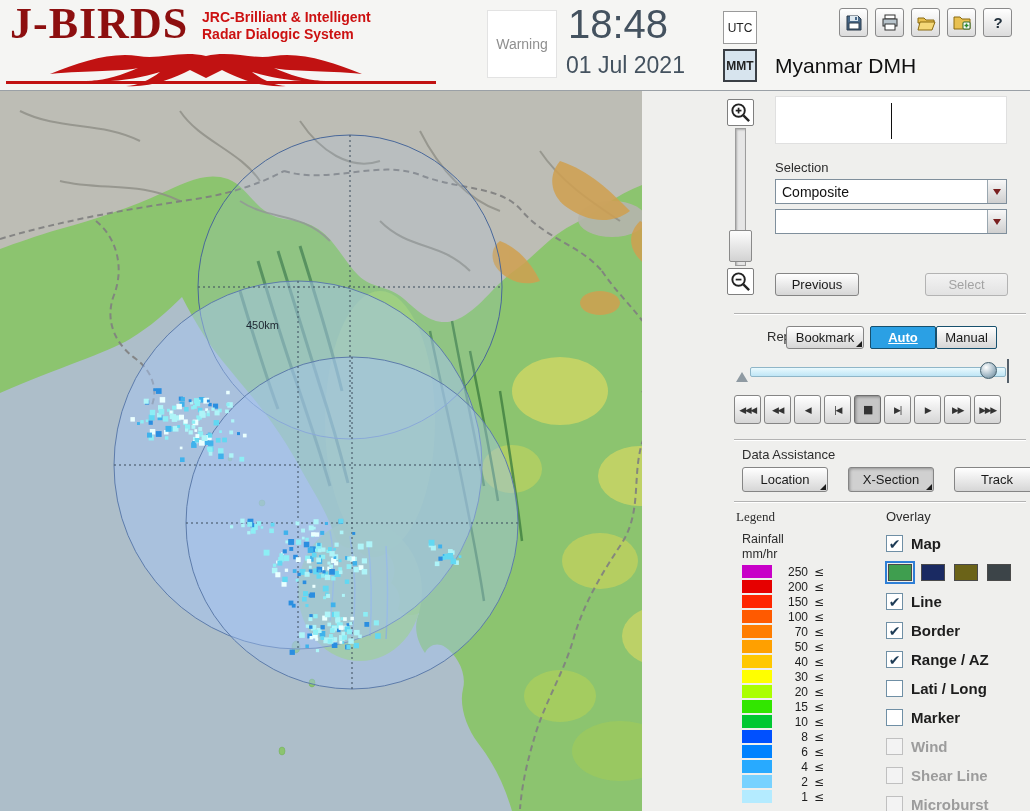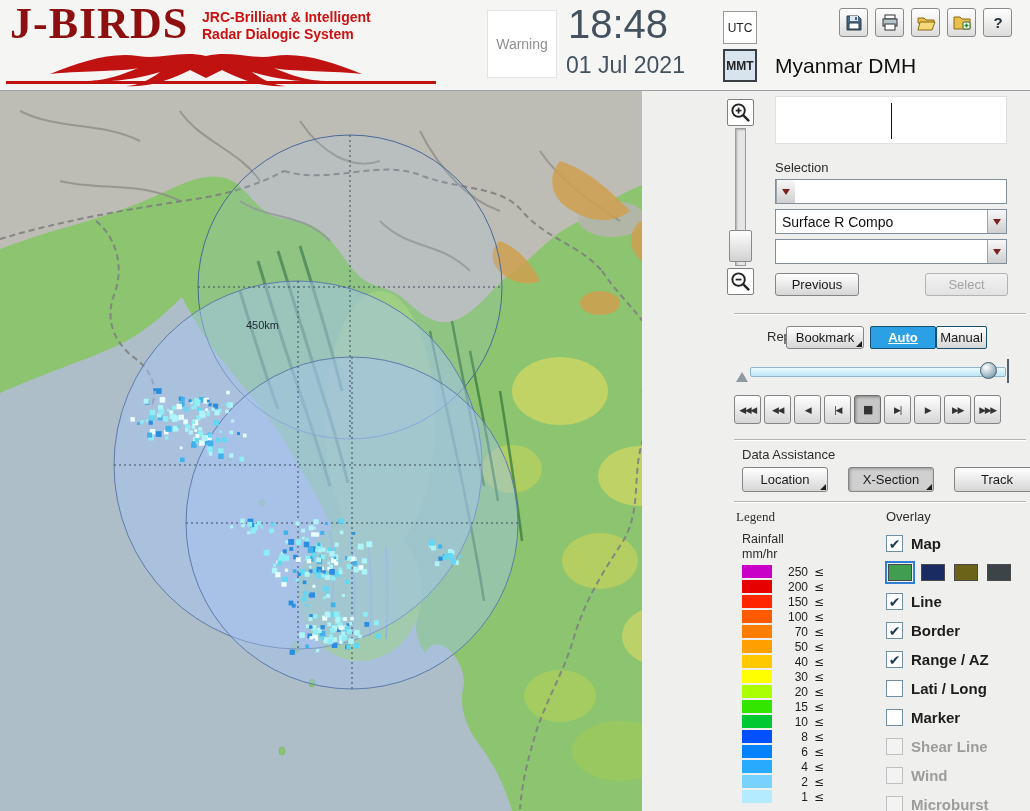--- a/index.html
+++ b/index.html
@@ -46,21 +46,21 @@
 
   .btn{background:linear-gradient(#ffffff,#d6d6d6);border:1px solid #858585;border-radius:3px;font-size:13px;color:#1a1a1a;display:flex;align-items:center;justify-content:center;}
   #previous-button{position:absolute;left:45px;top:182px;width:84px;height:23px;}
   #select-button{position:absolute;left:195px;top:182px;width:83px;height:23px;color:#a3a3a3;background:linear-gradient(#f3f3f3,#e2e2e2);border-color:#b3b3b3;}
 
   .divider{position:absolute;left:4px;width:292px;height:2px;border-top:1px solid #b3b3b3;border-bottom:1px solid #ffffff;}
 
   #replay-label{left:4px;top:238px;margin-left:33px;}
   #bookmark-button{position:absolute;left:56px;top:235px;width:78px;height:23px;}
   #auto-button{position:absolute;left:140px;top:235px;width:66px;height:23px;background:#2ba0e4;color:#ffffff;font-weight:bold;border:1px solid #17506e;border-radius:2px;display:flex;align-items:center;justify-content:center;font-size:13px;text-decoration:underline;}
-  #manual-button{position:absolute;left:206px;top:235px;width:51px;height:23px;border:1px solid #17506e;border-radius:2px;}
+  #manual-button{position:absolute;left:206px;top:235px;width:61px;height:23px;border:1px solid #17506e;border-radius:2px;}
   .corner{position:absolute;right:1px;bottom:1px;width:0;height:0;border-left:6px solid transparent;border-bottom:6px solid #1c1c1c;}
 
   #replay-slider-track{position:absolute;left:20px;top:276px;width:256px;height:10px;background:linear-gradient(#eafafe,#bfe6f6);border:1px solid #8fb6c8;border-radius:2px;}
   #replay-slider-thumb{position:absolute;left:250px;top:271px;width:17px;height:17px;border-radius:50%;background:radial-gradient(circle at 35% 30%,#ffffff,#9fb6c4 60%,#5f7886);border:1px solid #44606e;}
   #replay-end-marker{position:absolute;left:277px;top:268px;width:2px;height:24px;background:#55606a;}
   #replay-start-marker{position:absolute;left:6px;top:281px;width:0;height:0;border-left:6px solid transparent;border-right:6px solid transparent;border-bottom:10px solid #8f9aa2;}
 
   #playback-controls{position:absolute;left:4px;top:304px;display:flex;gap:3px;}
   .pb-btn{width:27px;height:29px;background:linear-gradient(#ffffff,#d6d6d6);border:1px solid #858585;border-radius:3px;font-family:"DejaVu Sans",sans-serif;font-size:9px;letter-spacing:-1.5px;color:#333;display:flex;align-items:center;justify-content:center;padding:0;}
   .pb-active{background:#c6c6c6;border-color:#6f6f6f;box-shadow:inset 1px 1px 3px rgba(0,0,0,.35);font-size:11px;}
@@ -616,26 +616,21 @@
   </div>
 
   <div id="panel">
     <div id="station-box">
       <div id="station-caret"></div>
     </div>
 
     <div id="selection-label" class="section-label">Selection</div>
     <div id="selection-dropdowns">
         <div class="dropdown">
-          <span class="dd-arrow">
-            <i class="dd-tri"></i>
-          </span>
-        </div>
-        <div class="dropdown">
-          <span class="dd-value">Surface R Compo</span>
+          <span class="dd-value">Composite</span>
           <span class="dd-arrow">
             <i class="dd-tri"></i>
           </span>
         </div>
         <div class="dropdown">
           <span class="dd-value"></span>
           <span class="dd-arrow">
             <i class="dd-tri"></i>
           </span>
         </div>
@@ -813,25 +808,25 @@
         <div class="ov-item">
           <span class="ov-check"></span>
           <span class="ov-label">Lati / Long</span>
         </div>
         <div class="ov-item">
           <span class="ov-check"></span>
           <span class="ov-label">Marker</span>
         </div>
         <div class="ov-item disabled">
           <span class="ov-check"></span>
-          <span class="ov-label">Shear Line</span>
+          <span class="ov-label">Wind</span>
         </div>
         <div class="ov-item disabled">
           <span class="ov-check"></span>
-          <span class="ov-label">Wind</span>
+          <span class="ov-label">Shear Line</span>
         </div>
         <div class="ov-item disabled">
           <span class="ov-check"></span>
           <span class="ov-label">Microburst</span>
         </div>
       </div>
   </div>
 </div>
 
 </body></html>

